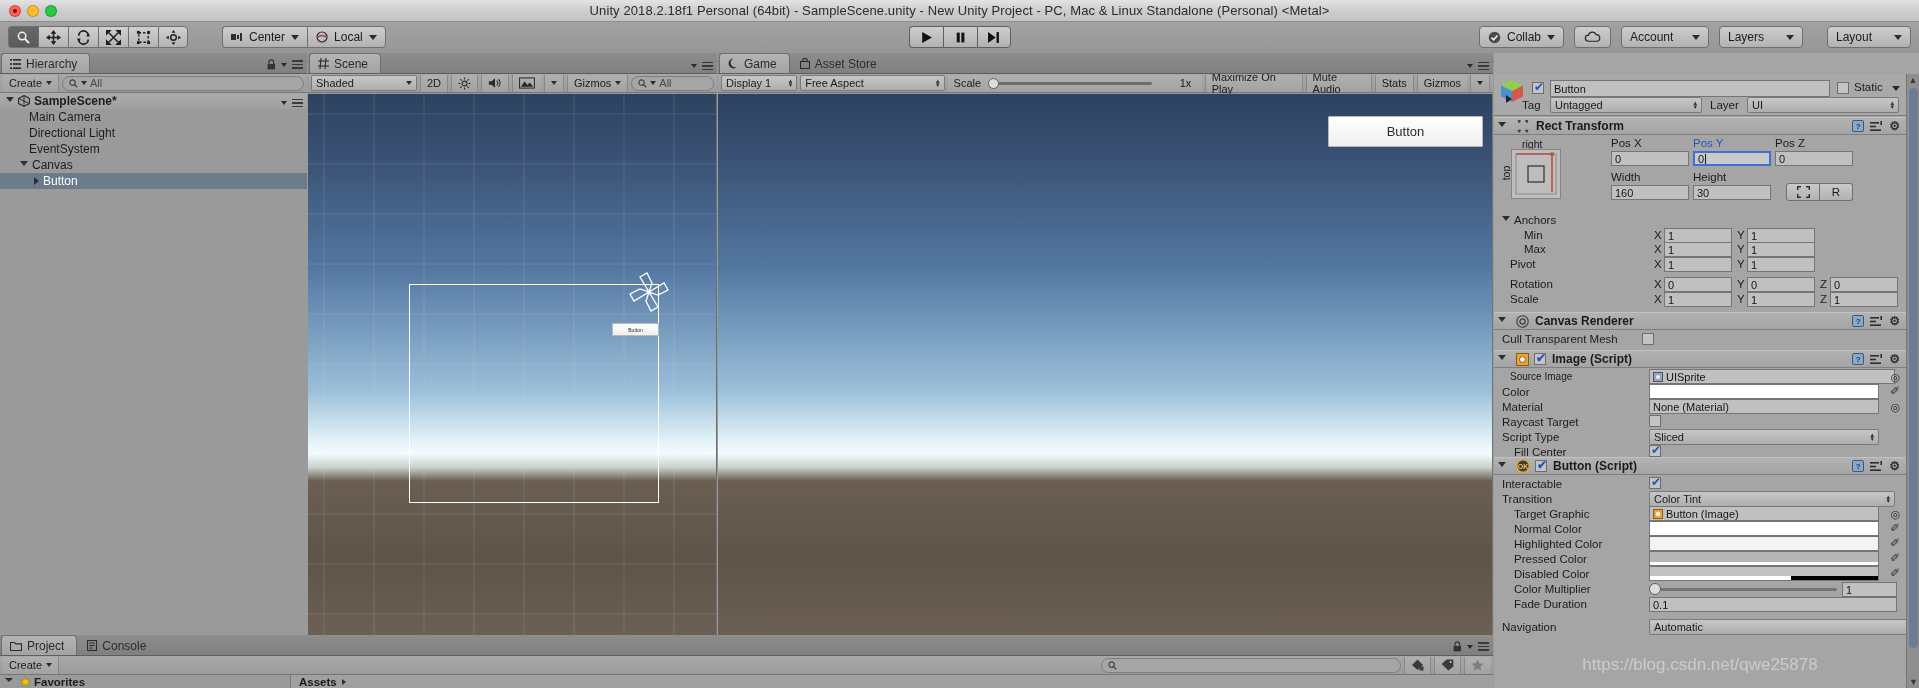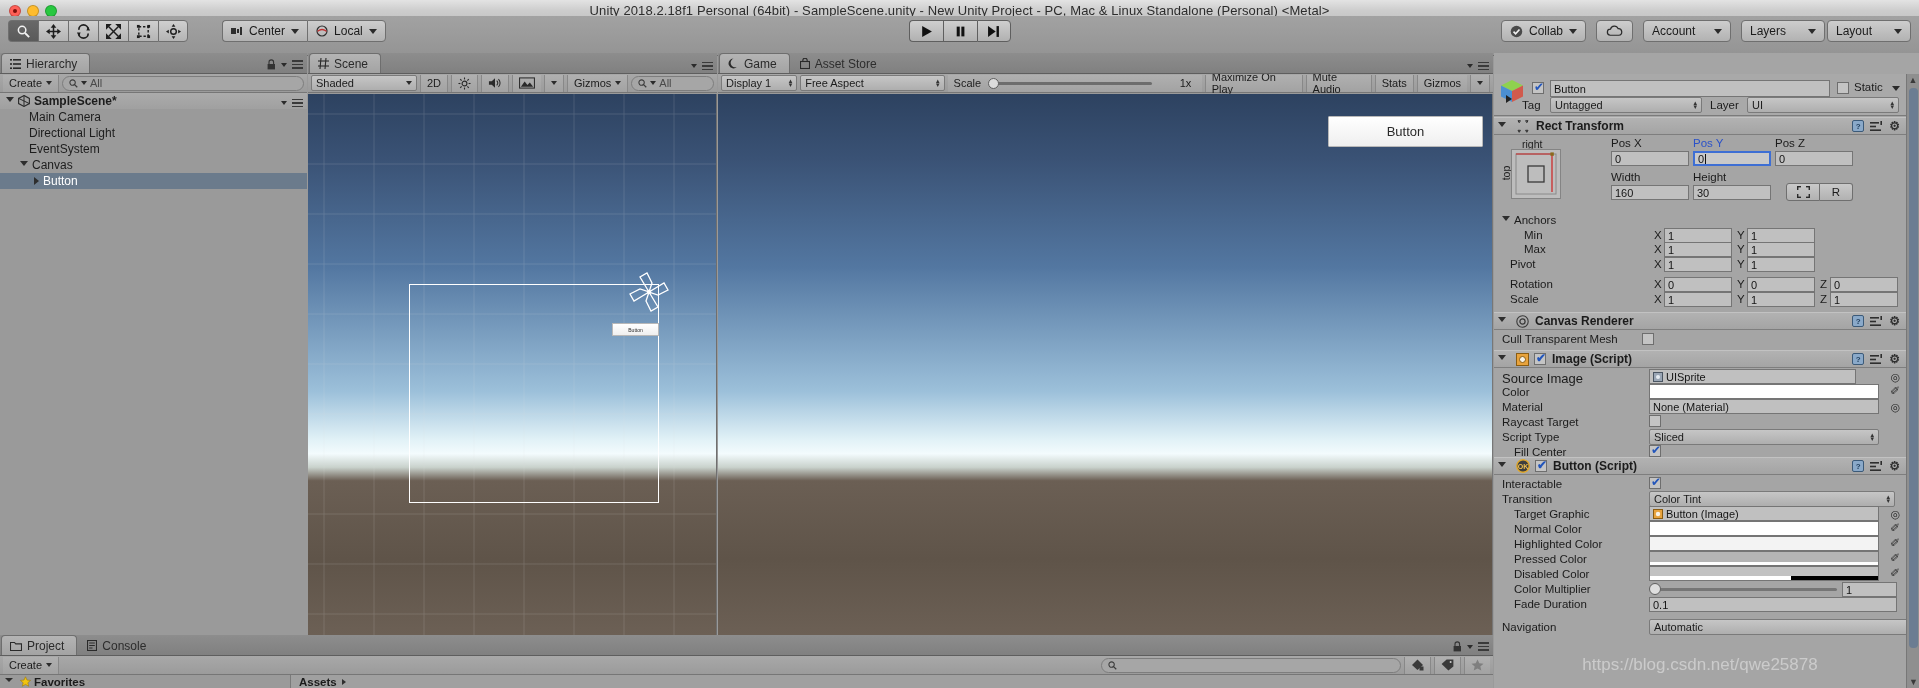--- a/index.html
+++ b/index.html
@@ -22,21 +22,21 @@
     display: flex; align-items: center; justify-content: center;
   }
   .title-text { font-size: 13px; color: #2c2c2c; letter-spacing: 0.1px; }
   .traffic { position: absolute; left: 9px; top: 5px; display: flex; gap: 6px; }
   .dot { width: 12px; height: 12px; border-radius: 50%; border: 1px solid rgba(0,0,0,.22); }
   .dot.r { background: #ff5f57; } .dot.y { background: #febc2e; } .dot.g { background: #28c840; }
   .dot.r::after { content:""; display:block; width:4px;height:4px;background:#7a0f0a;border-radius:50%;margin:3px auto; }
 
   
   .toolbar {
-    position: absolute; top: 16px; left: 0; width: 1919px; height: 40px;
+    position: absolute; top: 22px; left: 0; width: 1919px; height: 40px;
     background: linear-gradient(to bottom,#a2a2a2,#949494);
     border-bottom: 1px solid #6e6e6e;
     padding-left: 46px;
   }
   .tb-group { position:absolute; display:flex; align-items:center; height:22px; top:4px; }
   .tb-btn {
     height: 22px; min-width: 30px; padding: 0 6px;
     background: linear-gradient(to bottom,#cfcfcf,#b4b4b4);
     border: 1px solid #6f6f6f; border-right-width: 0;
     display: flex; align-items: center; justify-content: center;
@@ -295,21 +295,21 @@
       </div>
       <div class="drop-btn" style="margin-right:10px;padding:0 9px;">
         <svg width="17" height="12" viewBox="0 0 18 12">
             <path d="M4.5 10.5 a3.2 3.2 0 0 1 .3 -6.4 a4.2 4.2 0 0 1 8 -.6 a3.3 3.3 0 0 1 .7 7 Z" fill="none" stroke="#2a2a2a" stroke-width="1.3"></path>
           </svg>
       </div>
       <div class="drop-btn" style="margin-right:10px;min-width:88px;justify-content:space-between;">
         <span>Account</span>
         <span class="caret"></span>
       </div>
-      <div class="drop-btn" style="margin-right:2px;min-width:84px;justify-content:space-between;">
+      <div class="drop-btn" style="margin-right:24px;min-width:84px;justify-content:space-between;">
         <span>Layers</span>
         <span class="caret"></span>
       </div>
       <div class="drop-btn" style="min-width:84px;justify-content:space-between;">
         <span>Layout</span>
         <span class="caret"></span>
       </div>
     </div>
   </div>
 
@@ -813,22 +813,22 @@
                 <rect x="0" y="4.7" width="6" height="1.6"></rect>
                 <rect x="0" y="8.4" width="11" height="1.6"></rect>
                 <rect x="10.4" y="0" width="1.6" height="4"></rect>
               </g>
             </svg>
           <span class="ico-gear">⚙</span>
         </span>
       </div>
 
       <div style="position:relative;height:89px;">
-        <span style="position:absolute;left:8px;top:3px;font-size:13px;">Source Image</span>
-        <div class="fld" style="position:absolute;left:155px;top:1px;width:207px;gap:3px;">
+        <span style="position:absolute;left:16px;top:3px;font-size:10px;">Source Image</span>
+        <div class="fld" style="position:absolute;left:155px;top:1px;width:246px;gap:3px;">
           <svg width="10" height="10" viewBox="0 0 10 10">
               <rect x="0.5" y="0.5" width="9" height="9" fill="#9aa6b5" stroke="#4a5562" stroke-width="1"></rect>
               <circle cx="5" cy="5" r="2" fill="#e6ecf2"></circle>
             </svg>
           <span>UISprite</span>
         </div>
         <span style="position:absolute;right:6px;top:3px;font-size:11px;">◎</span>
 
         <span style="position:absolute;left:8px;top:18px;font-size:11.5px;">Color</span>
         <div class="fld white" style="position:absolute;left:155px;top:16px;width:230px;"></div>

